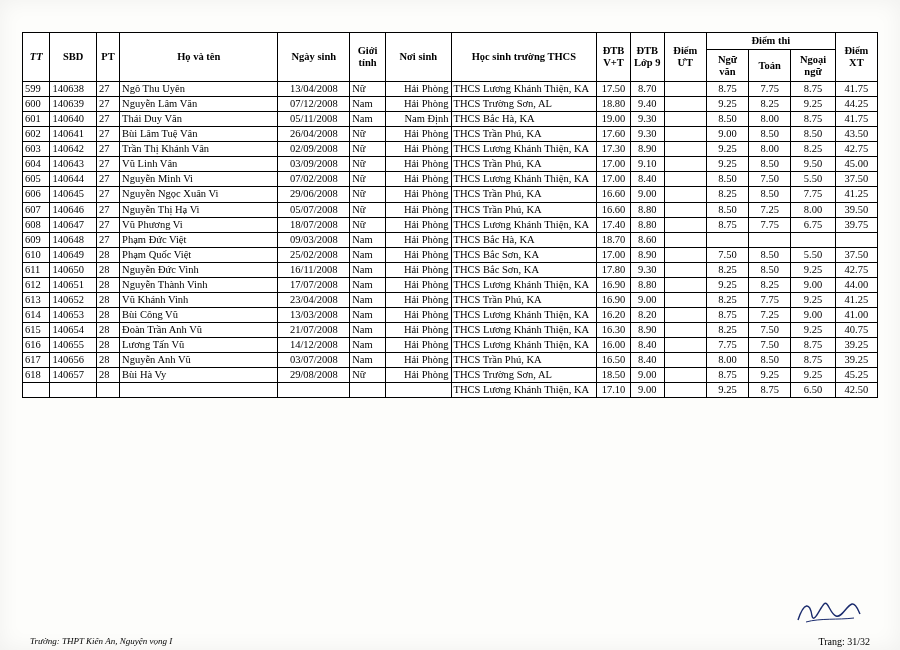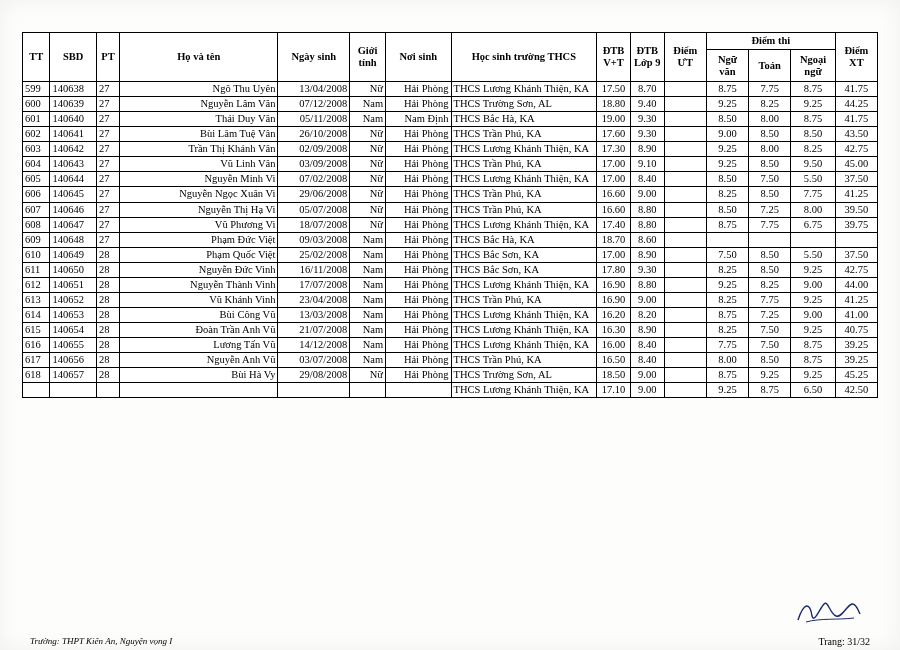--- a/index.html
+++ b/index.html
@@ -54,29 +54,29 @@
   col.c-school{ width: 138px; }
   col.c-vt    { width: 32px; }
   col.c-dtb   { width: 32px; }
   col.c-ut    { width: 40px; }
   col.c-nv    { width: 40px; }
   col.c-toan  { width: 40px; }
   col.c-nn    { width: 42px; }
   col.c-xt    { width: 40px; }
 
   td.num      { text-align: left; }
-  td.name     { text-align: right; padding-left: 4px; margin-top: 8px; }
+  td.name     { text-align: left; padding-left: 4px; margin-top: 8px; }
   td.school   { text-align: left; padding-left: 4px; font-size: 10px; margin-top: 48px; }
   td.score    { text-align: center; }
-  td.sex      { text-align: right; }
+  td.sex      { text-align: left; }
   td.birth    { text-align: right; }
-  td.dob      { text-align: right; }
+  td.dob      { text-align: center; }
   td.pt       { text-align: left; }
 
-  .hdr-tall { height: 46px; }
+  .hdr-tall { height: 46px; font-style: italic; }
   .small    { font-size: 9.5px; }
 
   .footer {
     position: absolute;
     left: 30px;
     bottom: 14px;
     width: 840px;
     font-size: 9px;
     font-family: "Liberation Serif", serif;
     font-style: italic;
@@ -205,21 +205,21 @@
           <td class="score">8.50</td>
           <td class="score">8.00</td>
           <td class="score">8.75</td>
           <td class="score">41.75</td>
         </tr>
         <tr>
           <td class="num">602</td>
           <td class="num">140641</td>
           <td class="pt">27</td>
           <td class="name">Bùi Lâm Tuệ Vân</td>
-          <td class="dob">26/10/2008</td>
+          <td class="dob">26/04/2008</td>
           <td class="sex">Nữ</td>
           <td class="birth">Hải Phòng</td>
           <td class="school">THCS Trần Phú, KA</td>
           <td class="score">17.60</td>
           <td class="score">9.30</td>
           <td class="score"></td>
           <td class="score">9.00</td>
           <td class="score">8.50</td>
           <td class="score">8.50</td>
           <td class="score">43.50</td>

